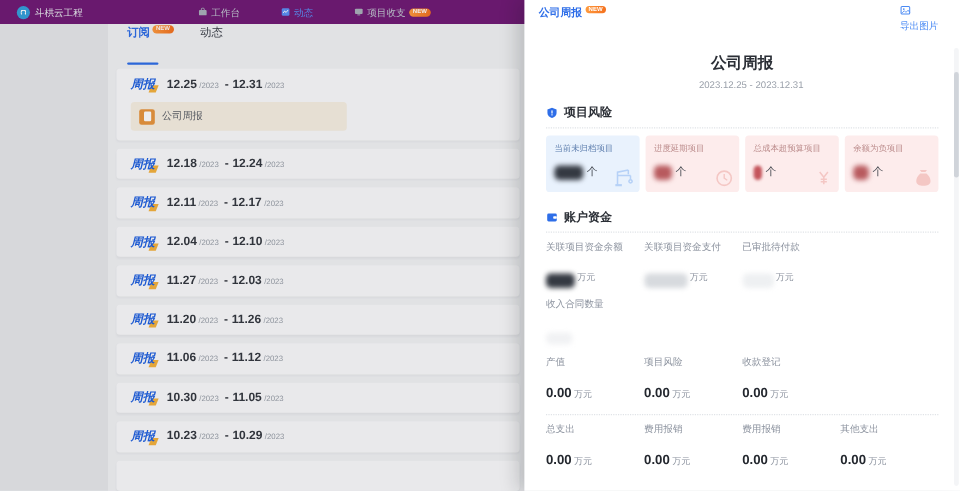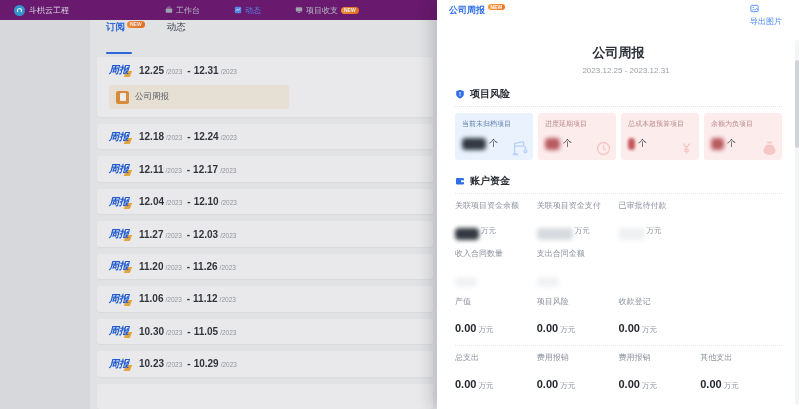--- a/index.html
+++ b/index.html
@@ -364,26 +364,20 @@
       </div>
     </div>
 
     <div class="stat-grid">
       <div class="stat">
         <div class="lbl">收入合同数量</div>
         <div class="val">
             <span class="blob m-ghost"></span>
           </div>
       </div>
-      <div class="stat">
-        <div class="lbl">支出合同金额</div>
-        <div class="val">
-            <span class="blob m-ghost"></span>
-          </div>
-      </div>
     </div>
 
     <div class="stat-grid">
       <div class="stat">
         <div class="lbl">产值</div>
         <div class="val">
             <span class="num">0.00</span>
             <span class="unit">万元</span>
           </div>
       </div>

